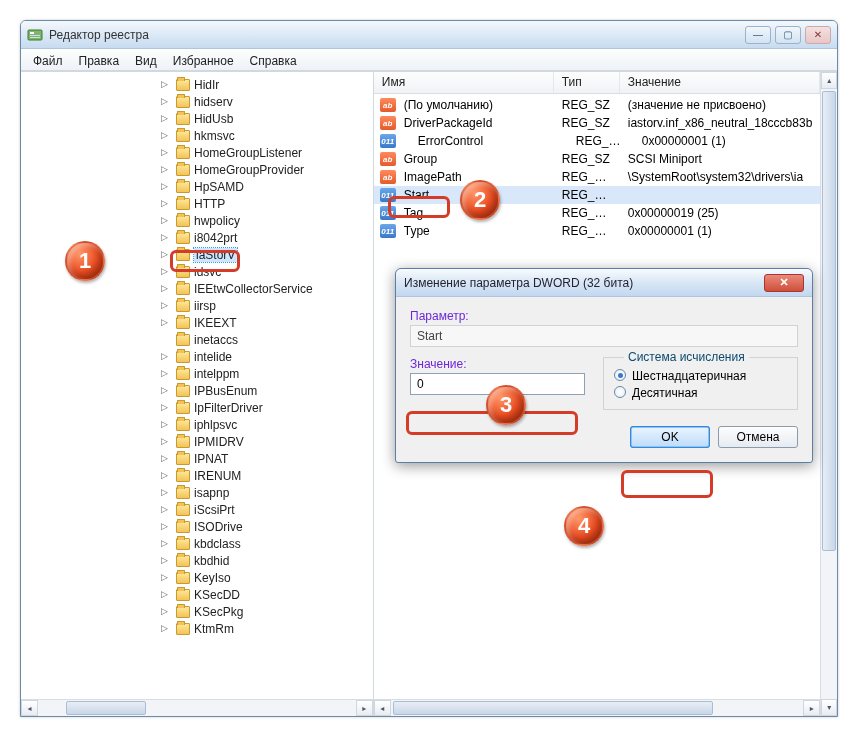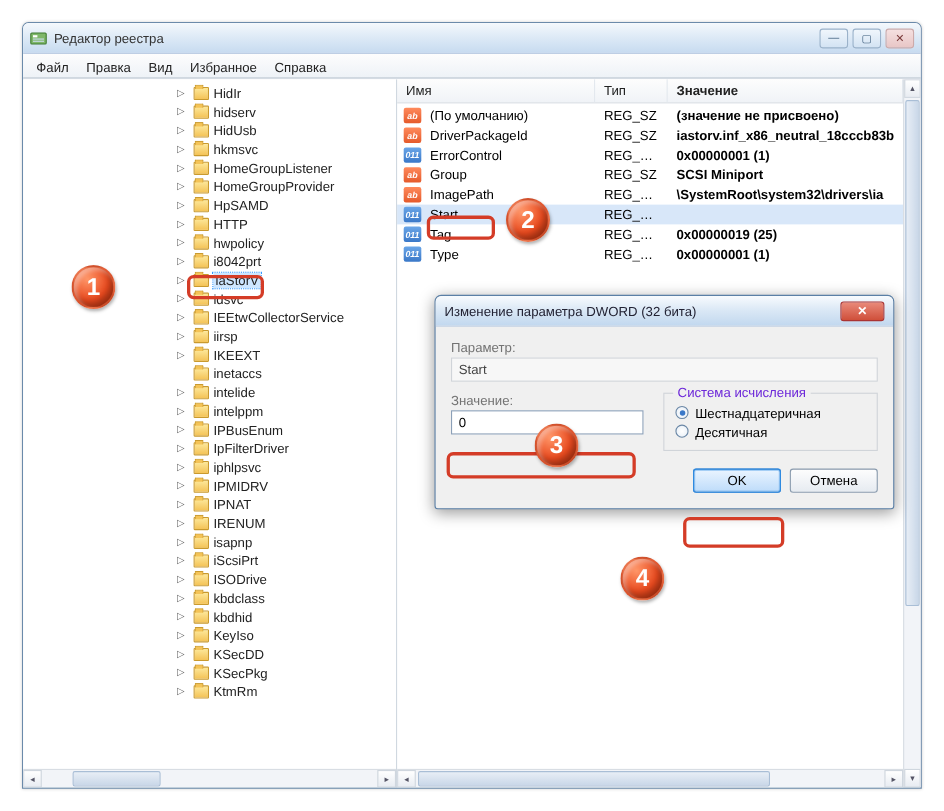--- a/index.html
+++ b/index.html
@@ -28,21 +28,21 @@
 .folder-icon { width: 14px; height: 12px; background: linear-gradient(#fde89a,#f4c357); border: 1px solid #c99a2e; border-radius: 1px; flex-shrink: 0; position: relative; }
 .folder-icon::before { content:""; position:absolute; top:-3px; left:0; width:6px; height:3px; background:#f4c357; border:1px solid #c99a2e; border-bottom:none; border-radius:1px 1px 0 0;}
 .tree-row .label { color: #222; }
 .tree-row.selected .label { background: #cde6ff; outline: 1px dotted #3399ff; padding: 0 2px; }
 
 .list { flex: 1; display: flex; flex-direction: column; background: #fff; }
 .listhead { display: flex; height: 22px; border-bottom: 1px solid #d8dde3; background: linear-gradient(#fdfdfd,#f0f3f7); }
 .listhead div { padding: 3px 8px; border-right: 1px solid #e3e8ee; color: #222; }
 .col-name { width: 180px; }
 .col-type { width: 66px; }
-.col-val { flex: 1; font-weight: bold; }
+.col-val { flex: 1; }
 .listbody { flex: 1; overflow: hidden; position: relative; padding: 2px 0; }
 .list-row { display: flex; height: 18px; align-items: center; }
 .list-row .cell { padding: 0 8px; white-space: nowrap; overflow: hidden; text-overflow: ellipsis; }
 .val-icon { width: 16px; height: 14px; flex-shrink: 0; margin-left: 6px; border-radius: 2px; display:flex; align-items:center; justify-content:center; font-size:8px; font-weight:bold; color:#fff;font-style:italic;}
 .val-icon.sz  { background: linear-gradient(#ff8a5c,#e55a2b); }
 .val-icon.dw  { background: linear-gradient(#6aa6e8,#3a78c8); }
 .list-row.selected { background: rgba(100,160,230,.25); }
 .list-row.selected .cell.name { text-decoration: none; }
 
 .hscroll { height: 17px; border-top: 1px solid #d8dde3; background: #f2f4f8; display:flex; }
@@ -54,27 +54,27 @@
 .scroll-v .arrow{ height:17px; border:1px solid #cfd6de; background:linear-gradient(#fff,#e8ecf2); display:flex; align-items:center; justify-content:center; font-size:8px; color:#556;}
 .scroll-v .track{ flex:1; position:relative;}
 .scroll-v .thumb{ position:absolute; left:1px; right:1px; background:linear-gradient(90deg,#e8eef6,#c9d7e8); border:1px solid #a9bed6; border-radius:2px;}
 
 
 .dialog { position: absolute; left: 395px; top: 268px; width: 418px; border: 1px solid #5a7fa6; border-radius: 6px 6px 3px 3px; background: #f0f0f0; box-shadow: 0 3px 14px rgba(0,0,0,.4); }
 .dialog .dlg-title { height: 28px; background: linear-gradient(#f8fbfe,#d9e7f5,#c2d8ef); border-bottom: 1px solid #b0c4de; display: flex; align-items: center; padding: 12px 8px; border-radius:6px 6px 0 0;}
 .dialog .dlg-title .t { flex: 1; color: #223; }
 .dlg-close { width: 40px; height: 18px; border-radius: 3px; background: linear-gradient(#e98a7a,#cf4f3a); border: 1px solid #a33; color: #fff; display:flex; align-items:center; justify-content:center; font-size:11px; font-weight:bold;}
 .dlg-body { padding: 12px 14px 14px; }
-.fld-label { color: #737373; margin-bottom: 2px; }
+.fld-label { color: #6d28d9; margin-bottom: 2px; }
 .fld-ro { border: 1px solid #d0d4d9; background: #f7f7f7; padding: 3px 6px; margin-bottom: 10px; color: #444;}
 .fld-row { display:flex; gap: 18px; }
 .fld-left { width: 175px; }
 .fld-input { width: 100%; border: 1px solid #8ca0b8; padding: 3px 6px; background:#fff; font-size:12px; }
 .groupbox { border:1px solid #d0d4d9; padding: 8px 10px 6px; position:relative; flex:1; }
-.groupbox .legend { position:absolute; top:-8px; left:8px; background:#f0f0f0; padding:0 4px; color:#6d28d9; }
+.groupbox .legend { position:absolute; top:-8px; left:20px; background:#f0f0f0; padding:0 4px; color:#0c4a6e; }
 .radio-row { display:flex; align-items:flex-start; gap:6px; margin:3px 0; }
 .radio { width:12px; height:12px; border-radius:50%; border:1px solid #6a87a6; background:radial-gradient(#fff,#e5edf6); display:flex; align-items:center; justify-content:center;}
 .radio.checked::after{content:""; width:5px; height:5px; border-radius:50%; background:#3a78c8;}
 .dlg-buttons { display:flex; justify-content:flex-end; gap:8px; margin-top:16px;}
 .btn { min-width: 80px; padding: 3px 14px; border: 1px solid #8a9bae; border-radius:3px; background: linear-gradient(#fdfdfd,#e6ebf1); cursor:default; text-align:center;}
 .btn.primary { background: linear-gradient(#eaf4ff,#bedcfa); border-color:#4e89c8; outline: 1px solid #2f8ae0; outline-offset:-1px; box-shadow: 0 0 0 1px #8fc2f2 inset;}
 
 
 .callout-box { position:absolute; border:3px solid #d43c27; border-radius:6px; pointer-events:none;}
 .badge { position:absolute; width:40px; height:40px; border-radius:50%; background: radial-gradient(circle at 35% 30%, #ff9668, #e84a1f 55%, #b22f0e); color:#fff; font-weight:bold; font-size:22px; display:flex; align-items:center; justify-content:center; border:2px solid #c9947f33; box-shadow: inset -3px -4px 6px rgba(0,0,0,.25), inset 3px 3px 4px rgba(255,255,255,.4), 1px 2px 3px rgba(0,0,0,.3); pointer-events:none;}
@@ -302,21 +302,21 @@
             <span class="cell col-val" style="flex: 1 1 0%;">(значение не присвоено)</span>
           </div>
           <div class="list-row">
             <span class="val-icon sz">ab</span>
             <span class="cell name col-name" style="width: 158px;">DriverPackageId</span>
             <span class="cell col-type" style="width: 66px;">REG_SZ</span>
             <span class="cell col-val" style="flex: 1 1 0%;">iastorv.inf_x86_neutral_18cccb83b</span>
           </div>
           <div class="list-row">
             <span class="val-icon dw">011</span>
-            <span class="cell name col-name" style="width: 158px;">ErrorControl</span>
+            <span class="cell name col-name" style="width: 158px; margin-left: 14px;">ErrorControl</span>
             <span class="cell col-type" style="width: 66px;">REG_D...</span>
             <span class="cell col-val" style="flex: 1 1 0%;">0x00000001 (1)</span>
           </div>
           <div class="list-row">
             <span class="val-icon sz">ab</span>
             <span class="cell name col-name" style="width: 158px;">Group</span>
             <span class="cell col-type" style="width: 66px;">REG_SZ</span>
             <span class="cell col-val" style="flex: 1 1 0%;">SCSI Miniport</span>
           </div>
           <div class="list-row">

